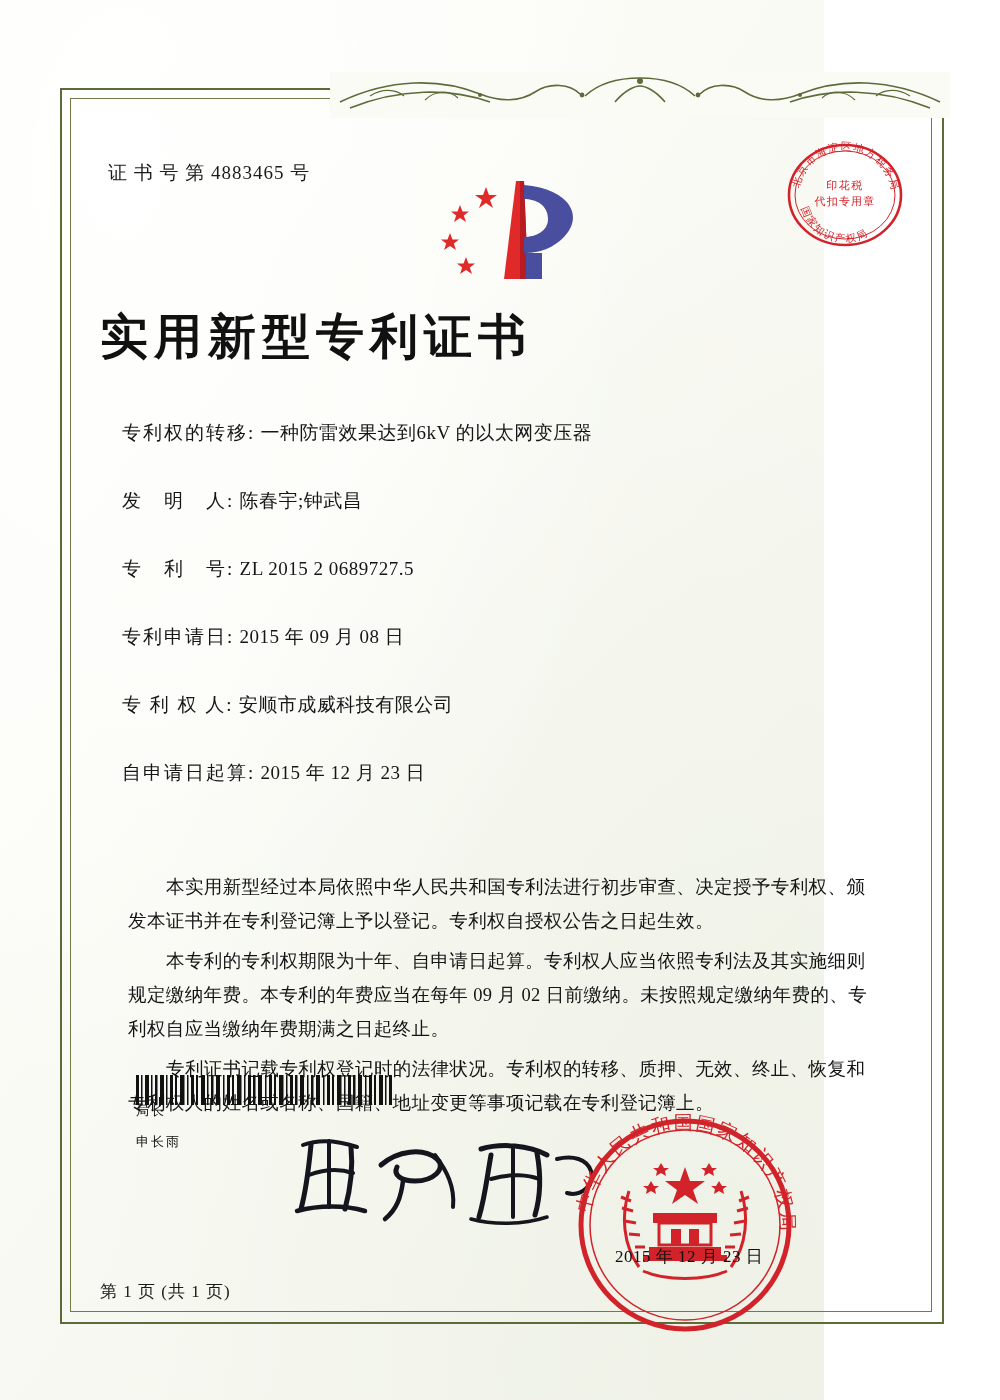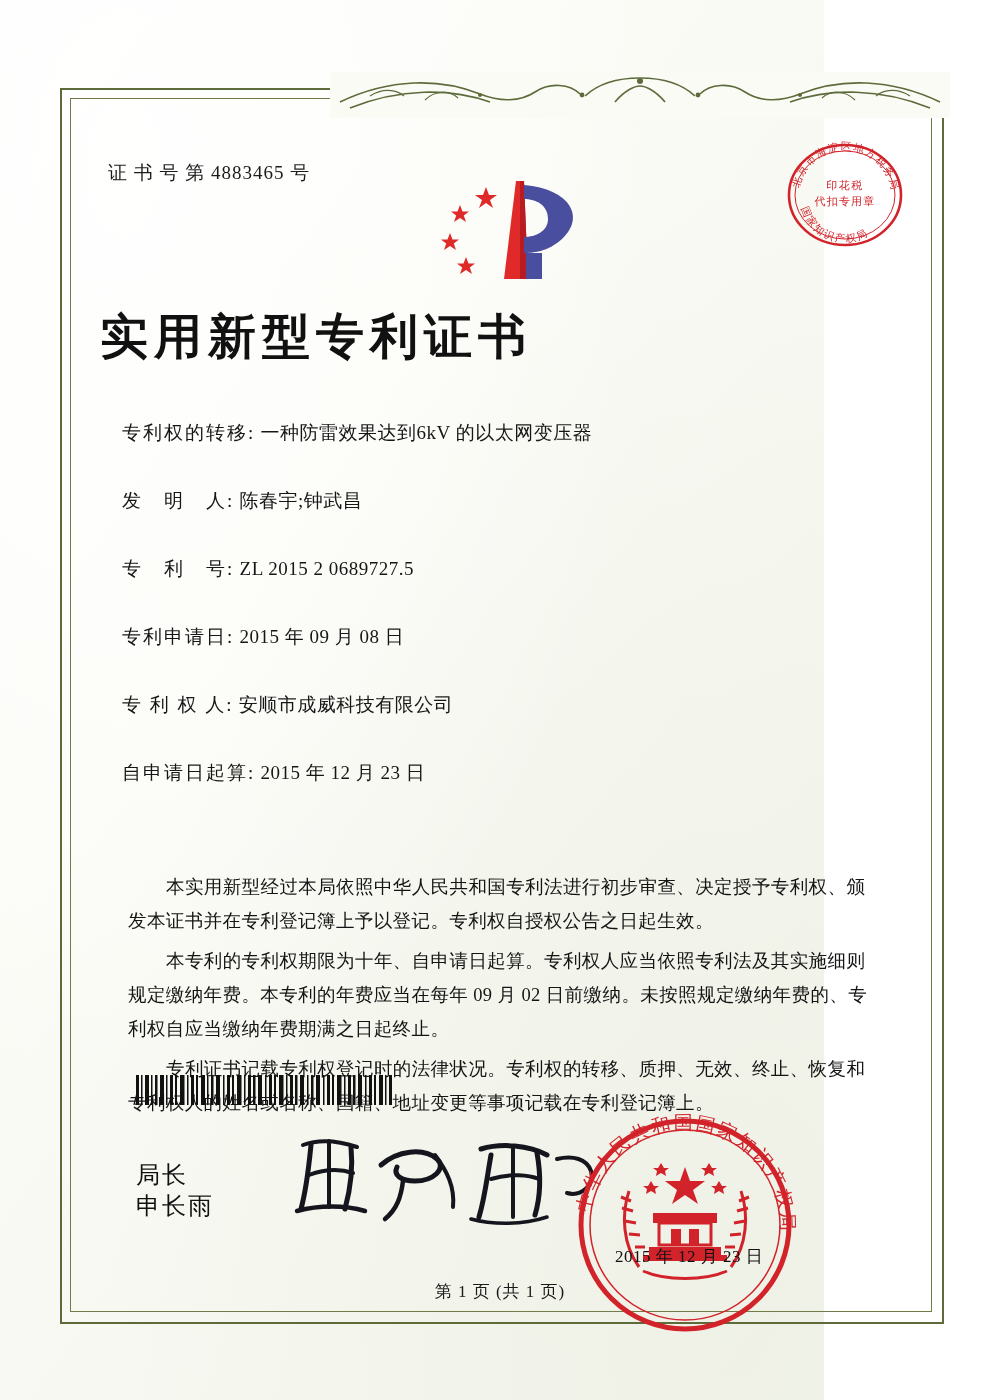--- a/index.html
+++ b/index.html
@@ -116,38 +116,38 @@
   
   .barcode {
     position: absolute;
     left: 36px; top: 955px;
     width: 260px; height: 30px;
   }
 
   
   .sign-block {
     position: absolute;
-    left: 36px; top: 1040px;
-    font-size: 24px;
+    left: 36px; top: 976px;
+    font-size: 13px;
     line-height: 31px;
     color: #111;
     letter-spacing: 2px;
+    font-family: Liberation Mono, monospace;
   }
   .signature {
     position: absolute;
     left: 185px; top: 1005px;
     width: 320px; height: 110px;
   }
 
   
   .footer {
     position: absolute;
     left: 0; top: 1160px;
     width: 800px;
-    text-align: center;
     font-size: 17px;
     color: #1a1a1a;
     letter-spacing: 1px;
   }
 
   
   .seal-top {
     position: absolute;
     left: 780px; top: 135px;
     width: 130px; height: 120px;

